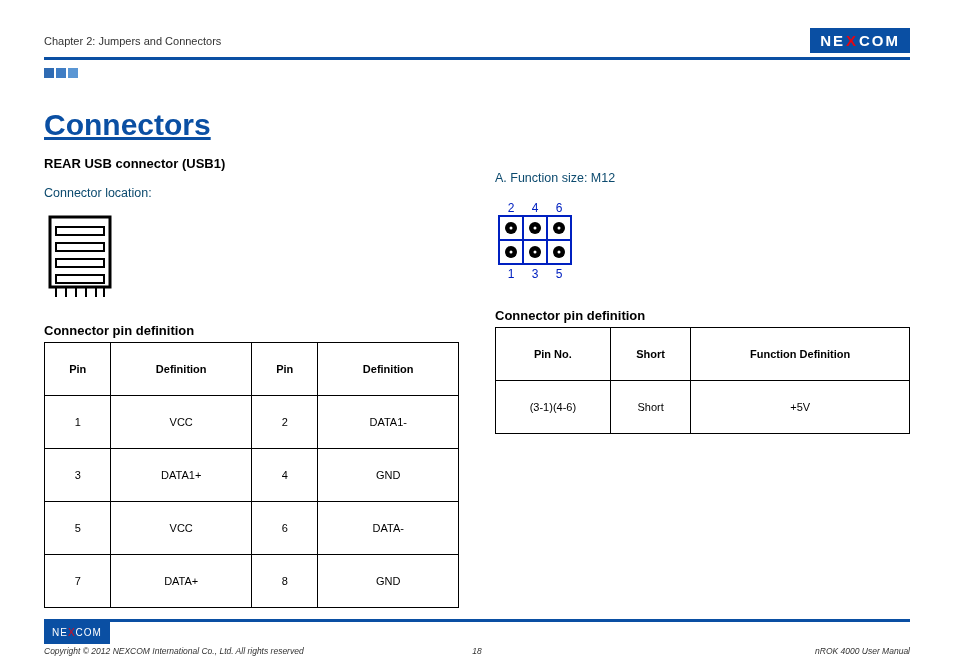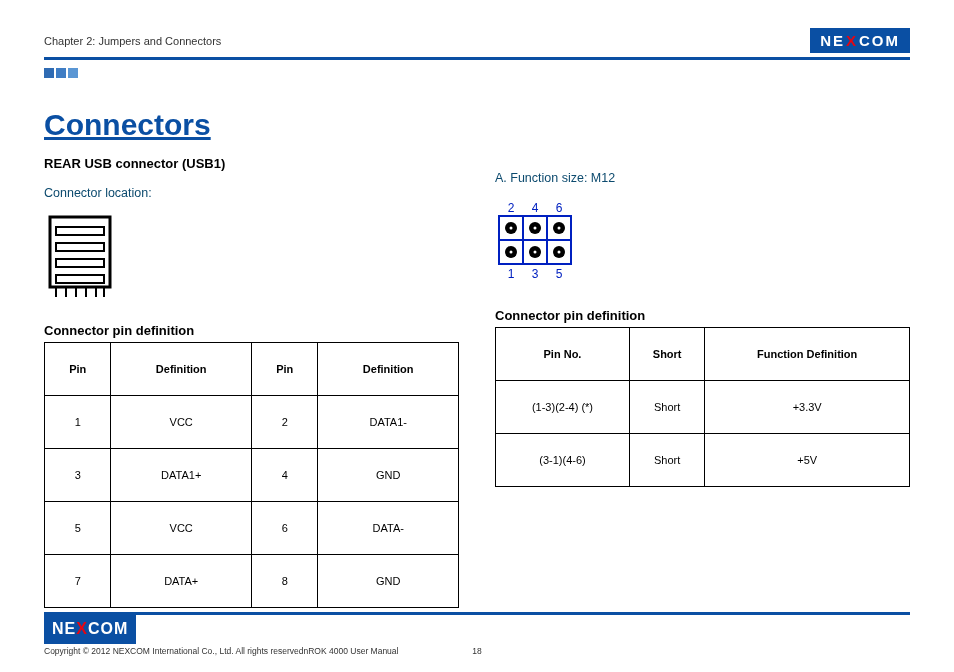--- a/index.html
+++ b/index.html
@@ -102,33 +102,35 @@
     right: 44px;
     bottom: 16px;
   }
   .footer-rule {
     height: 3px;
     background: #0a4fa3;
   }
   .footer-logo {
     background: #0a4fa3;
     color: #fff;
-    font-weight: bold;
-    font-size: 16px;
+    font-weight: normal;
+    font-size: 10px;
     letter-spacing: 1px;
     display: inline-block;
     padding: 6px 8px;
     margin-top: -1px;
   }
   .footer-row {
     display: flex;
+    justify-content: space-between;
     align-items: flex-start;
     font-size: 8.5px;
     color: #333;
     margin-top: 2px;
+    font-style: italic;
   }
   .footer-center {
     position: absolute;
     left: 50%;
     transform: translateX(-50%);
   }
 </style>
 </head>
 <body>
 
@@ -256,25 +258,20 @@
       <table>
         <thead>
           <tr>
             <th>Pin No.</th>
             <th>Short</th>
             <th>Function Definition</th>
           </tr>
         </thead>
         <tbody>
           <tr>
-            <td>(1-3)(2-4)  (*)</td>
-            <td>Short</td>
-            <td>+3.3V</td>
-          </tr>
-          <tr>
             <td>(3-1)(4-6)</td>
             <td>Short</td>
             <td>+5V</td>
           </tr>
         </tbody>
       </table>
     </div>
   </div>
 </div>
 

